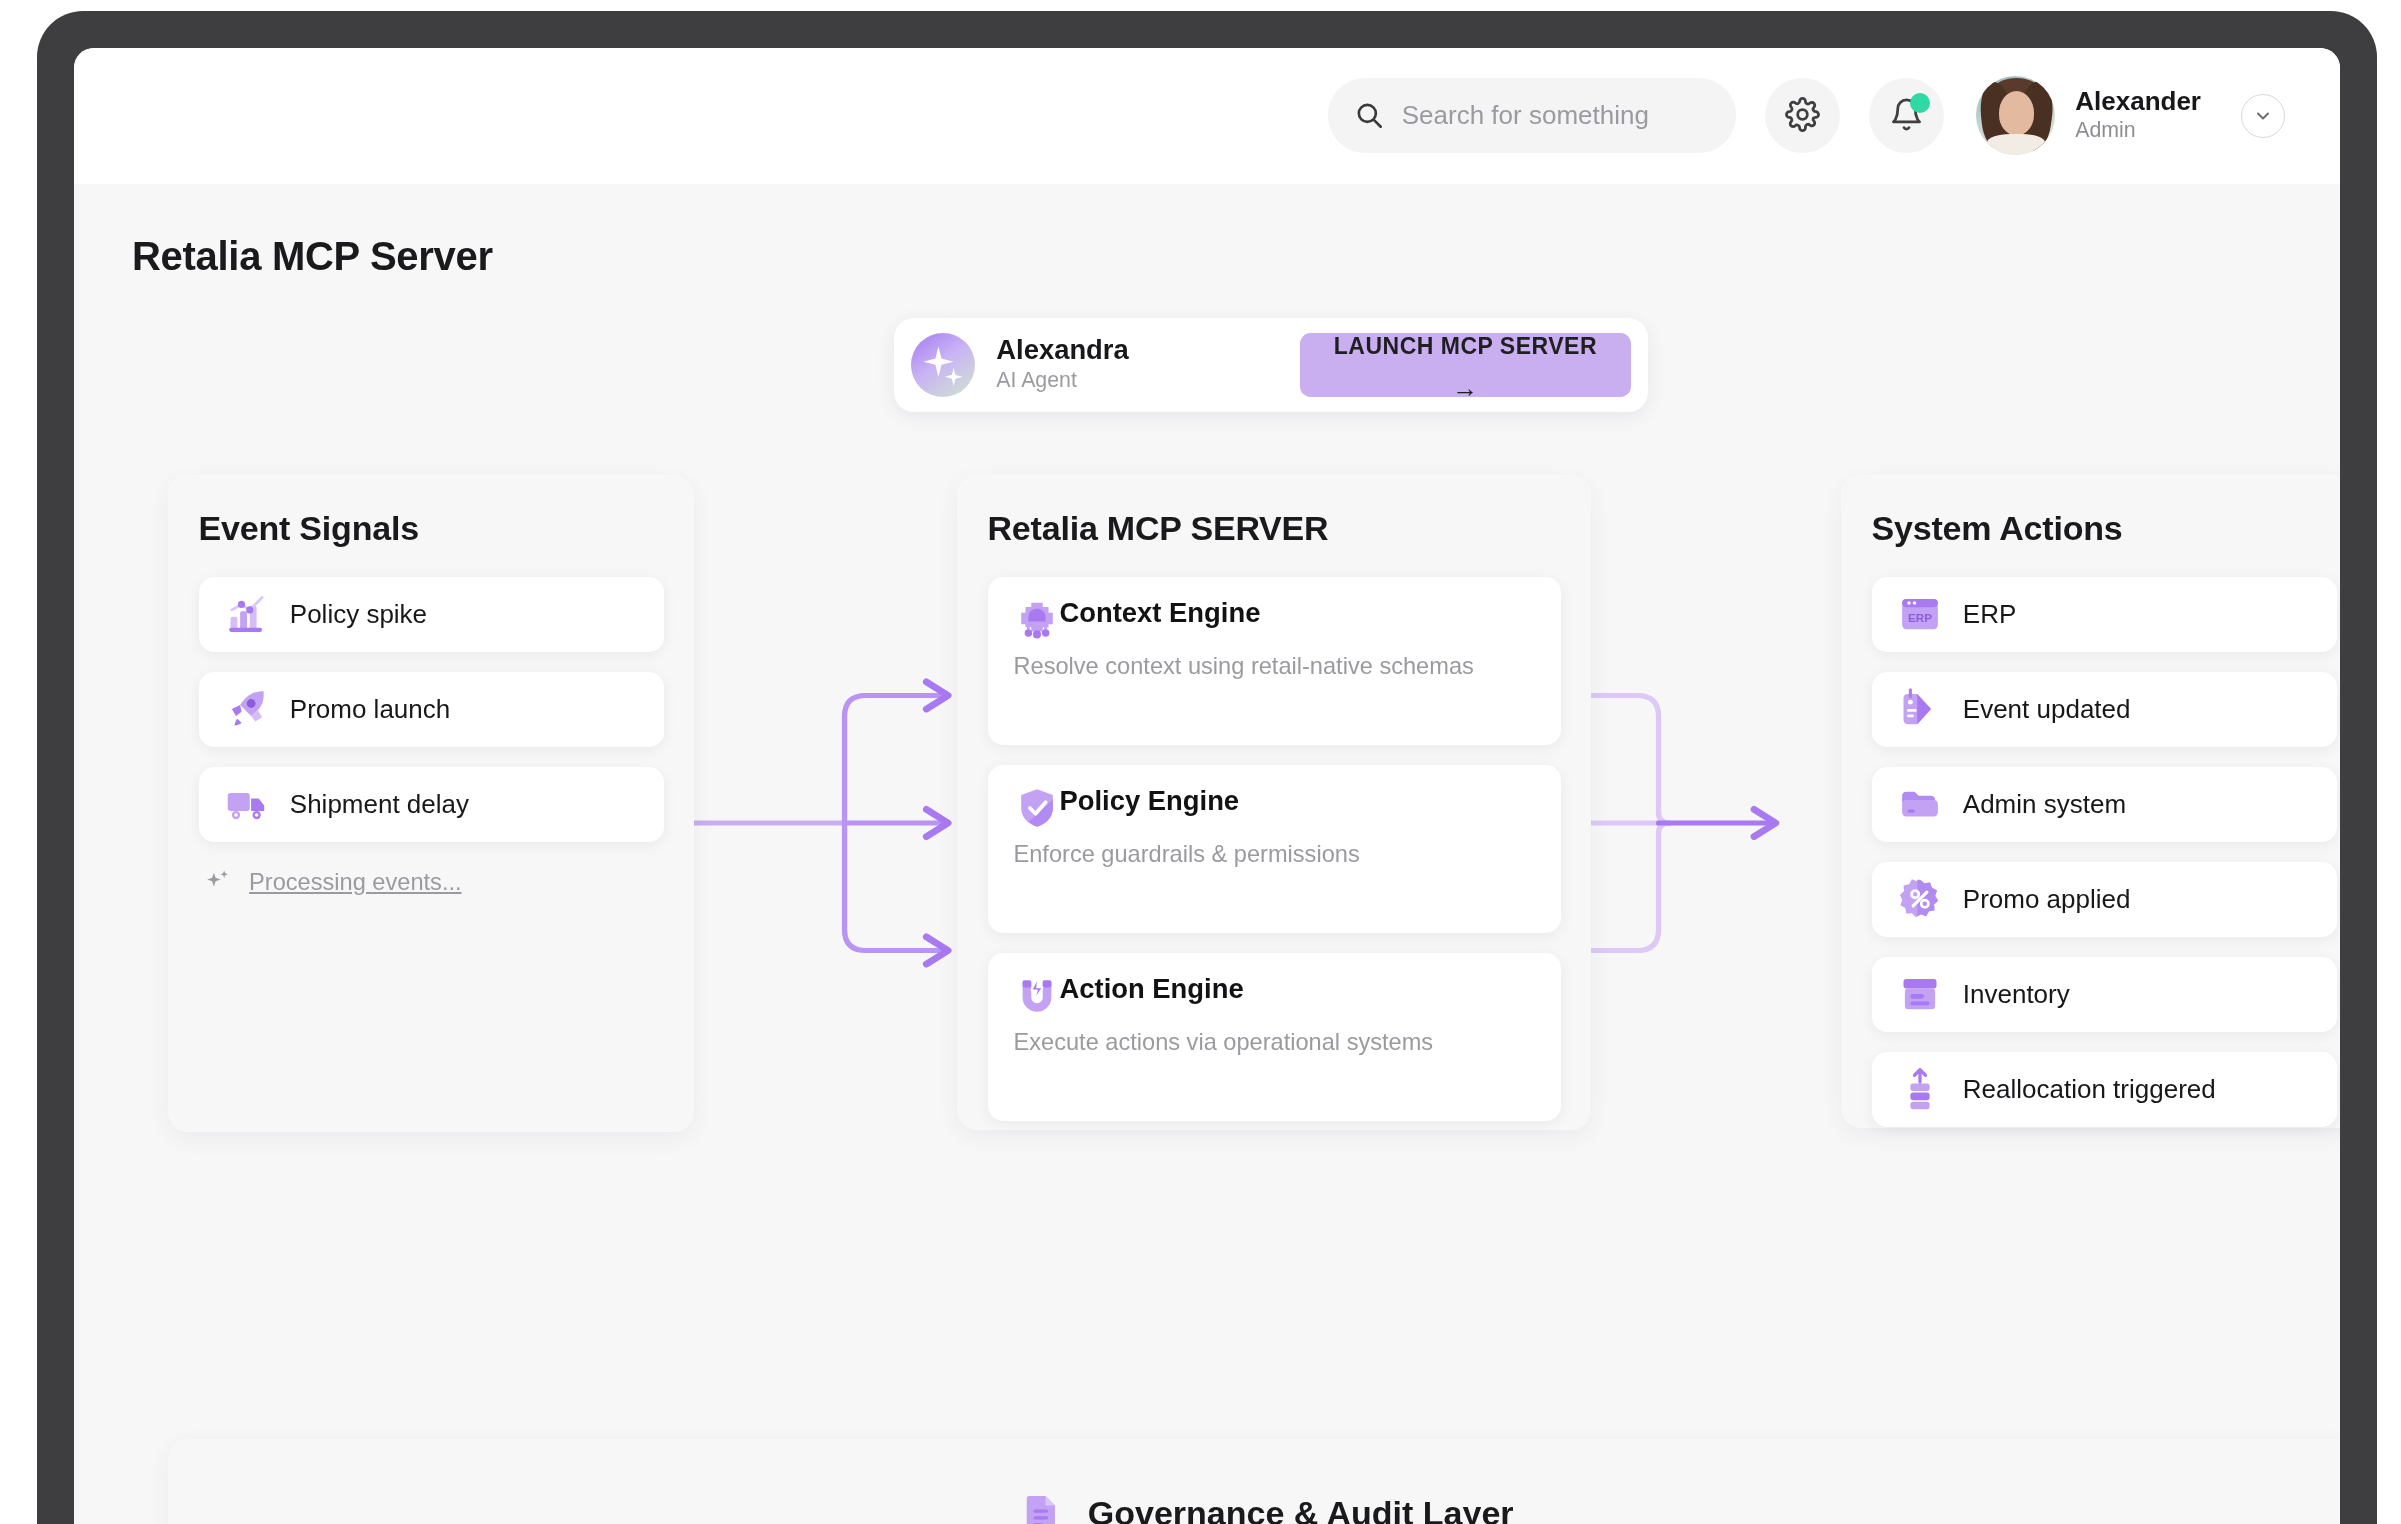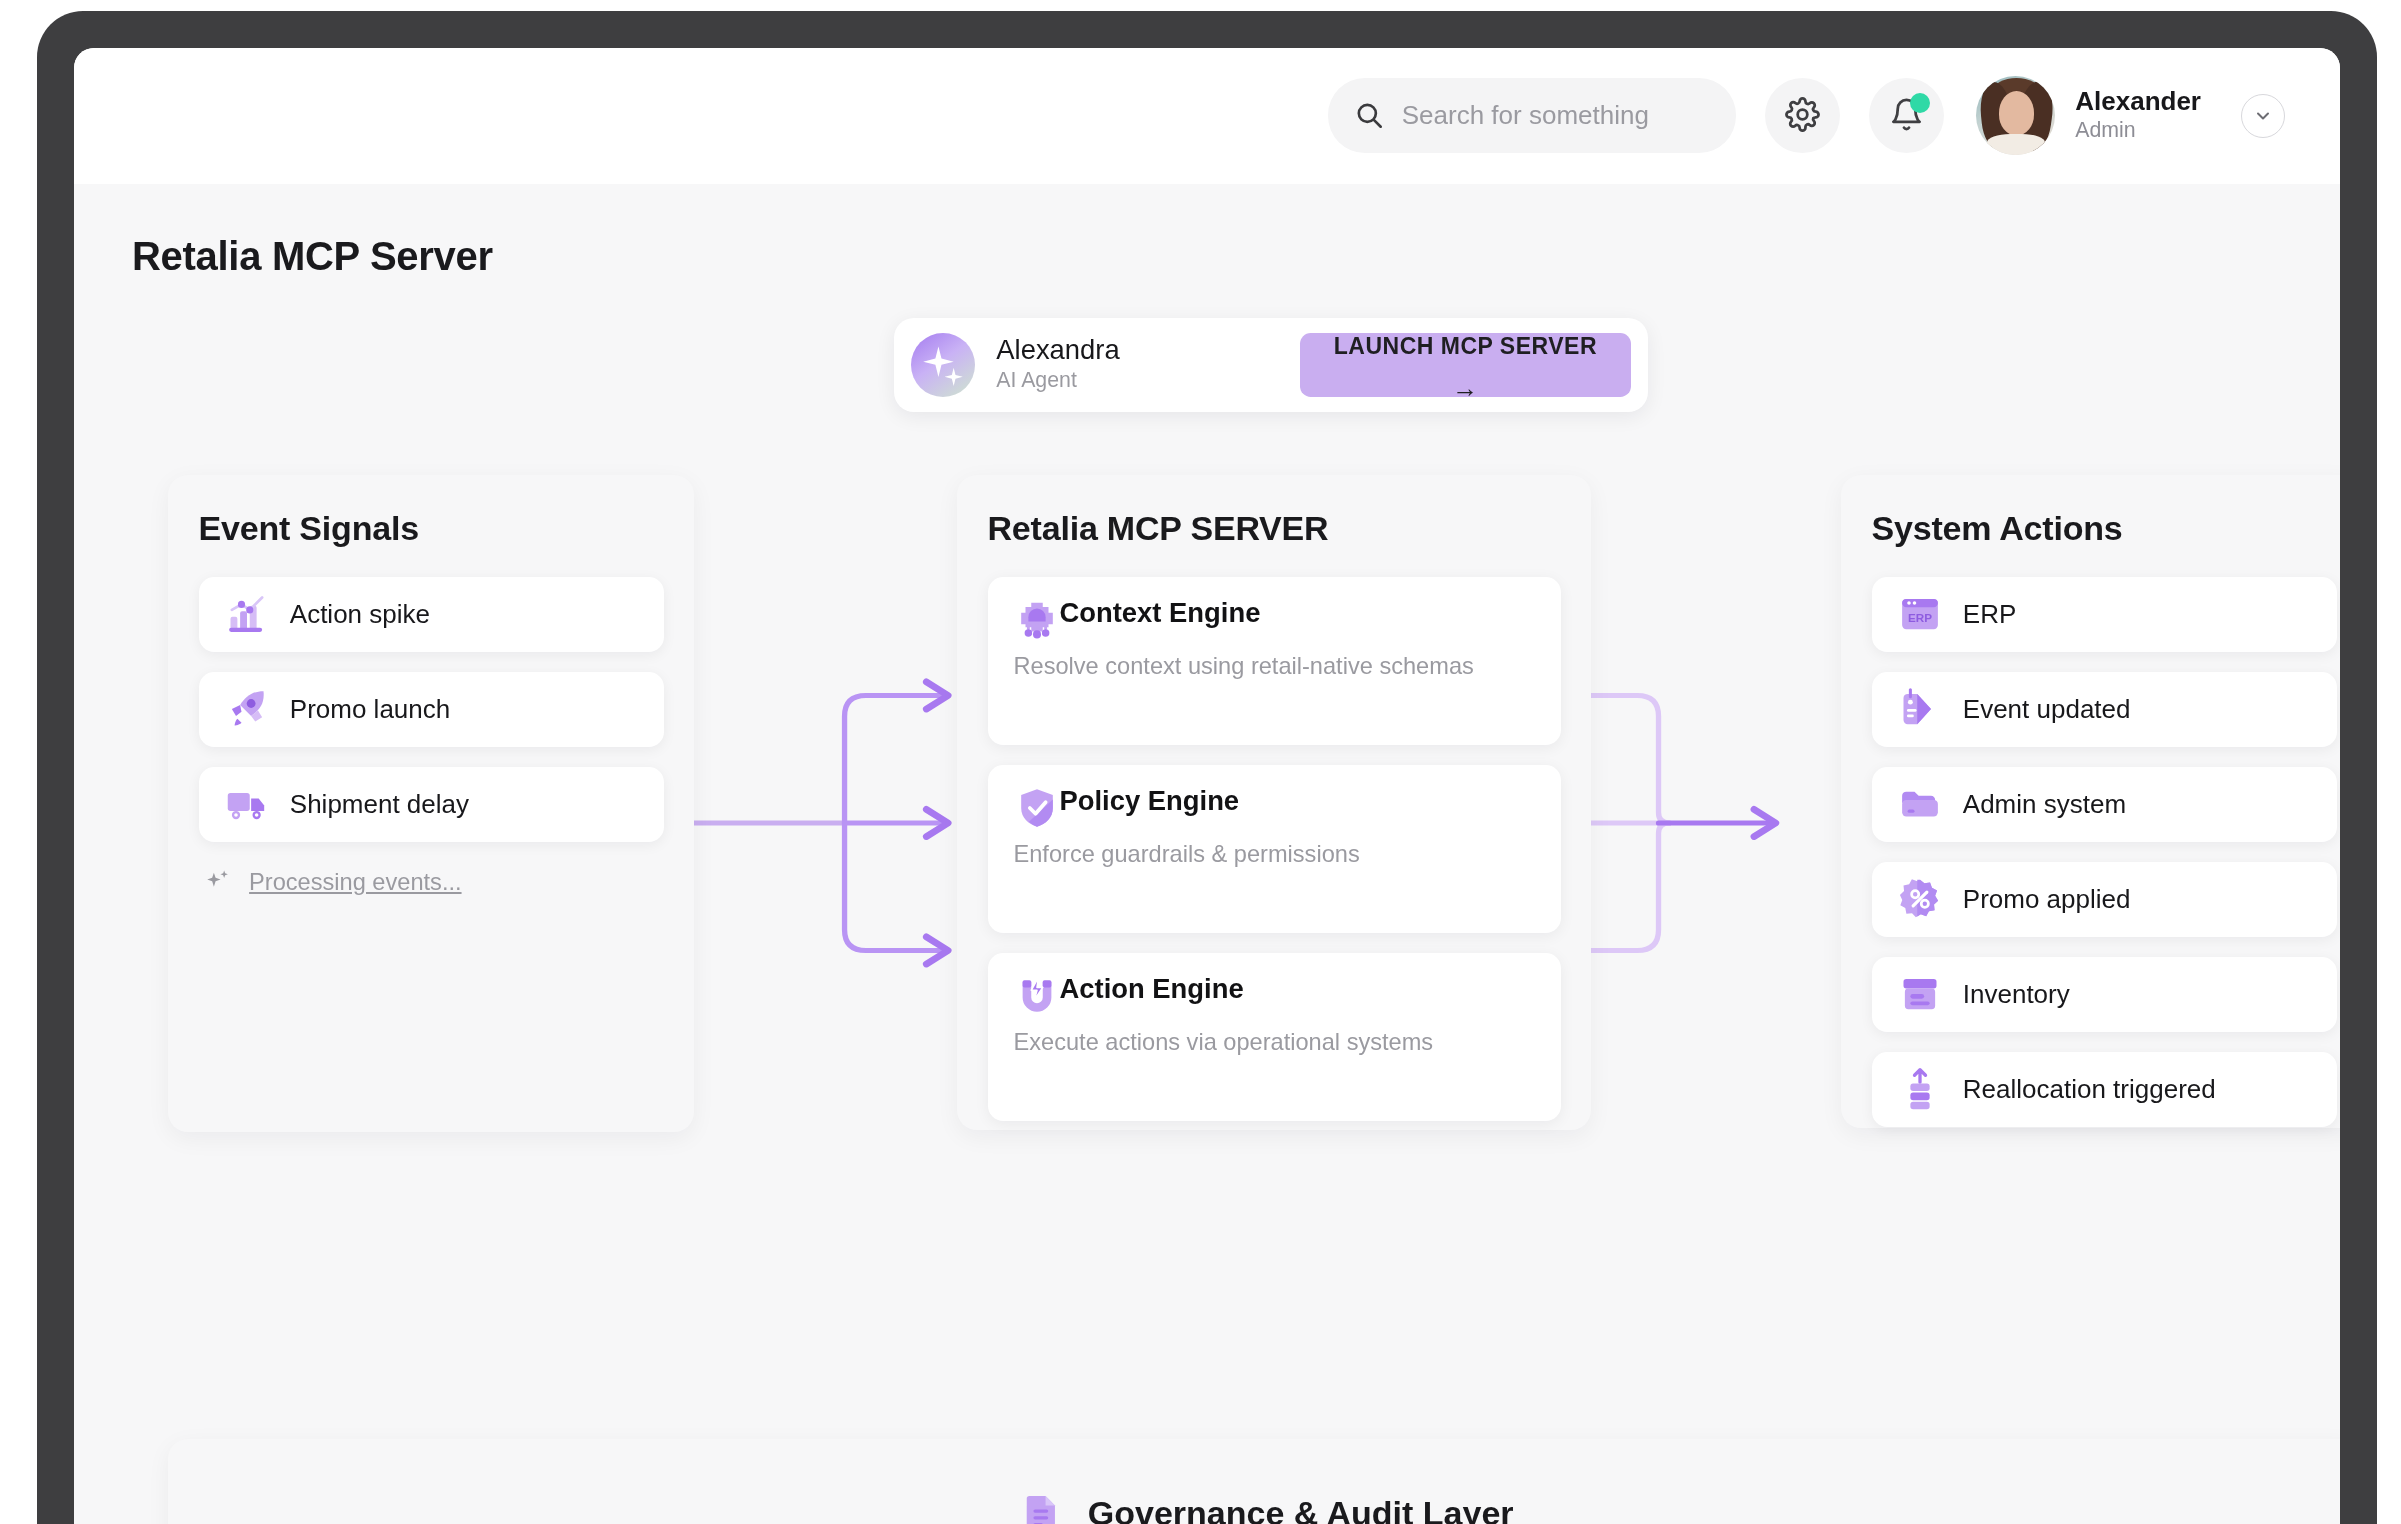--- a/index.html
+++ b/index.html
@@ -128,21 +128,21 @@
   .spark-big, .spark-sm { position: absolute; background: #fff; }
   .spark-big {
     width: 30.5px; height: 30.5px; left: 12.2px; top: 13.7px;
     clip-path: polygon(50% 0%,60% 40%,100% 50%,60% 60%,50% 100%,40% 60%,0% 50%,40% 40%);
   }
   .spark-sm {
     width: 18.3px; height: 18.3px; right: 12.2px; bottom: 10.7px;
     clip-path: polygon(50% 0%,60% 40%,100% 50%,60% 60%,50% 100%,40% 60%,0% 50%,40% 40%);
   }
   #agent-text { display: flex; flex-direction: column; }
-  #agent-name { font-size: 27.4px; font-weight: normal; color: #18181b; line-height: 1.2; }
+  #agent-name { font-size: 27.4px; font-weight: bold; color: #18181b; line-height: 1.2; }
   #agent-role { font-size: 21.3px; color: #9a9aa0; line-height: 1.3; }
   #launch-btn {
     margin-left: auto;
     background: #c9aef0; color: #1f1f22;
     border: none; border-radius: 10.7px;
     height: 64px; padding: 0 34px;
     font-family: "Liberation Sans", sans-serif;
     font-size: 23px; font-weight: bold; letter-spacing: 0.5px;
     display: flex; align-items: center; gap: 15.2px; cursor: pointer; flex-direction: column;
   }
@@ -319,21 +319,21 @@
           <svg viewBox="0 0 32 32">
             <rect x="4" y="18" width="5" height="9" rx="1.4" fill="#d6bdf6"></rect>
             <rect x="11" y="14" width="5" height="13" rx="1.4" fill="#c3a2f3"></rect>
             <rect x="18" y="10" width="5" height="17" rx="1.4" fill="#d6bdf6"></rect>
             <rect x="3" y="26" width="24" height="3" rx="1.5" fill="#a879f0"></rect>
             <polyline points="5,13 12,9 18,13 27,4" fill="none" stroke="#d9c6f8" stroke-width="2" stroke-linecap="round"></polyline>
             <circle cx="12" cy="9" r="2.6" fill="#a879f0"></circle>
                 <circle cx="18" cy="13" r="2.6" fill="#a879f0"></circle>
           </svg>
         </span>
-        <span class="lbl">Action spike</span>
+        <span class="lbl">Policy spike</span>
       </div>
 
       <div class="card">
         <span class="ic">
           <svg viewBox="0 0 32 32">
             <path d="M28 3c-8 0-13 4-17 10l8 8c6-4 10-9 9-18z" fill="#c3a2f3"></path>
             <path d="M11 13 5 16l3 5 4-3z" fill="#a879f0"></path>
             <path d="M19 21l3 4 5-3-3-5z" fill="#d6bdf6"></path>
             <circle cx="19" cy="12" r="3.2" fill="#8e5ce0"></circle>
             <path d="M9 23c-2 2-2 5-2 5s3 0 5-2z" fill="#a879f0"></path>

